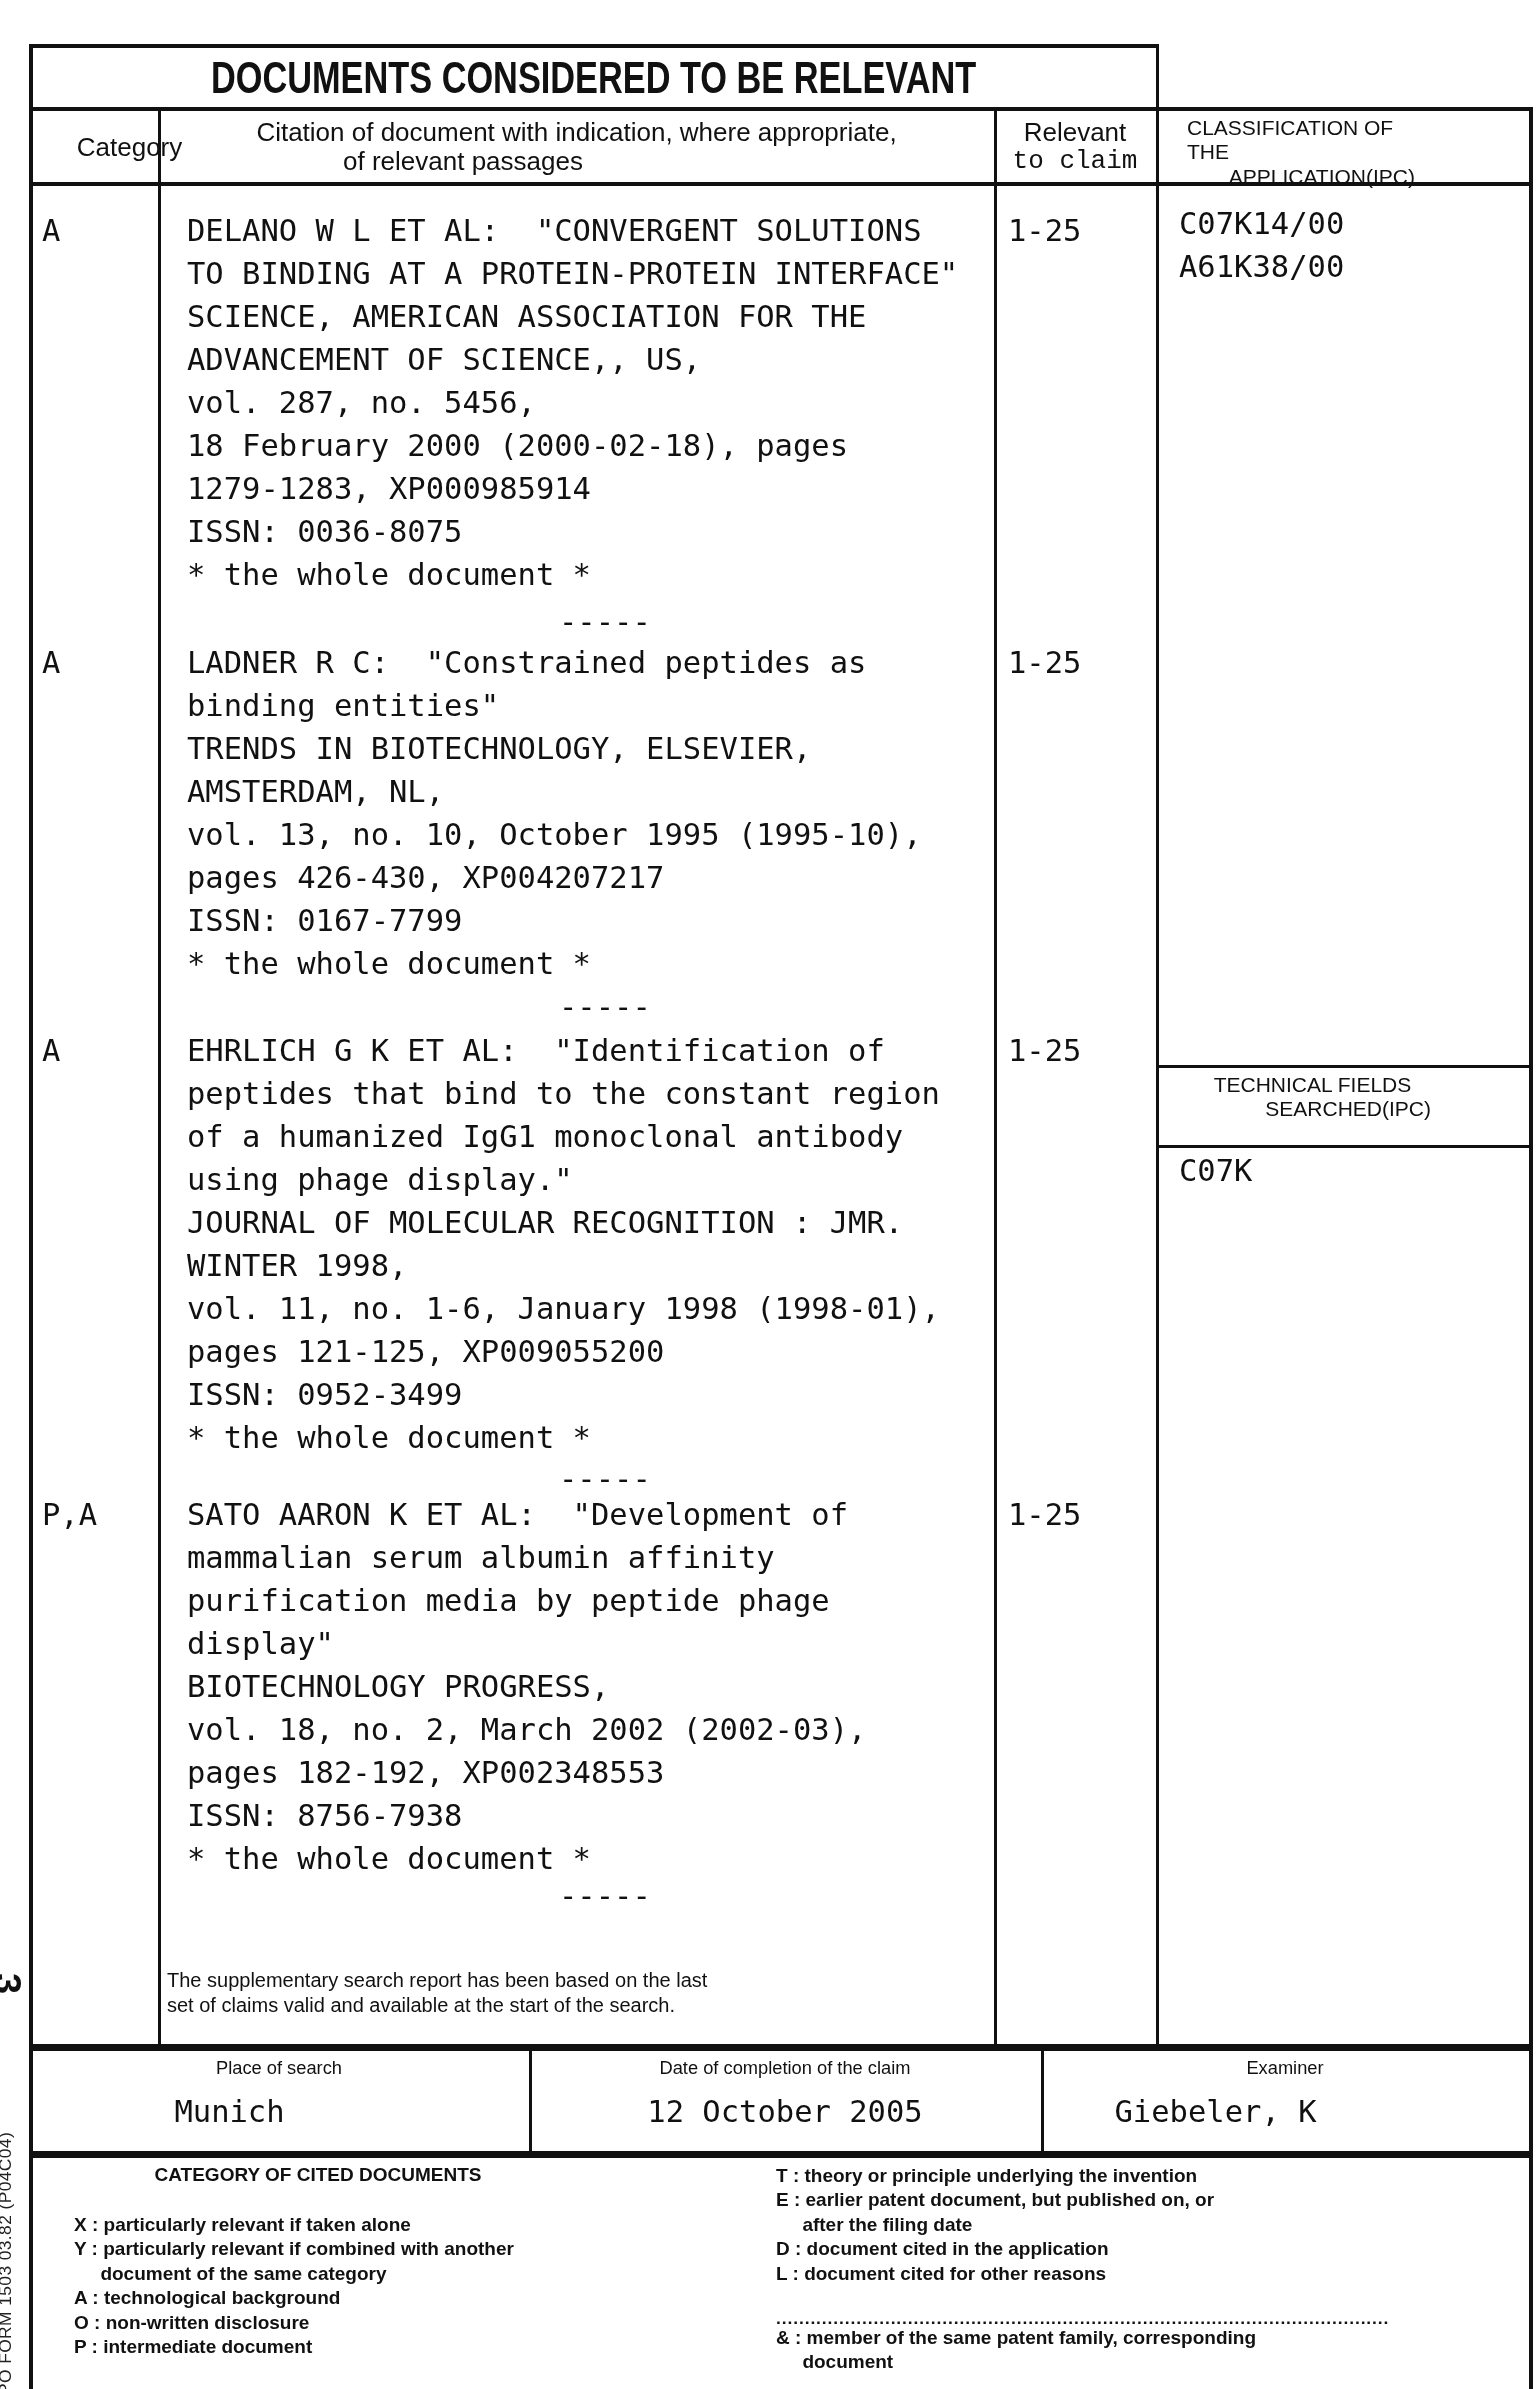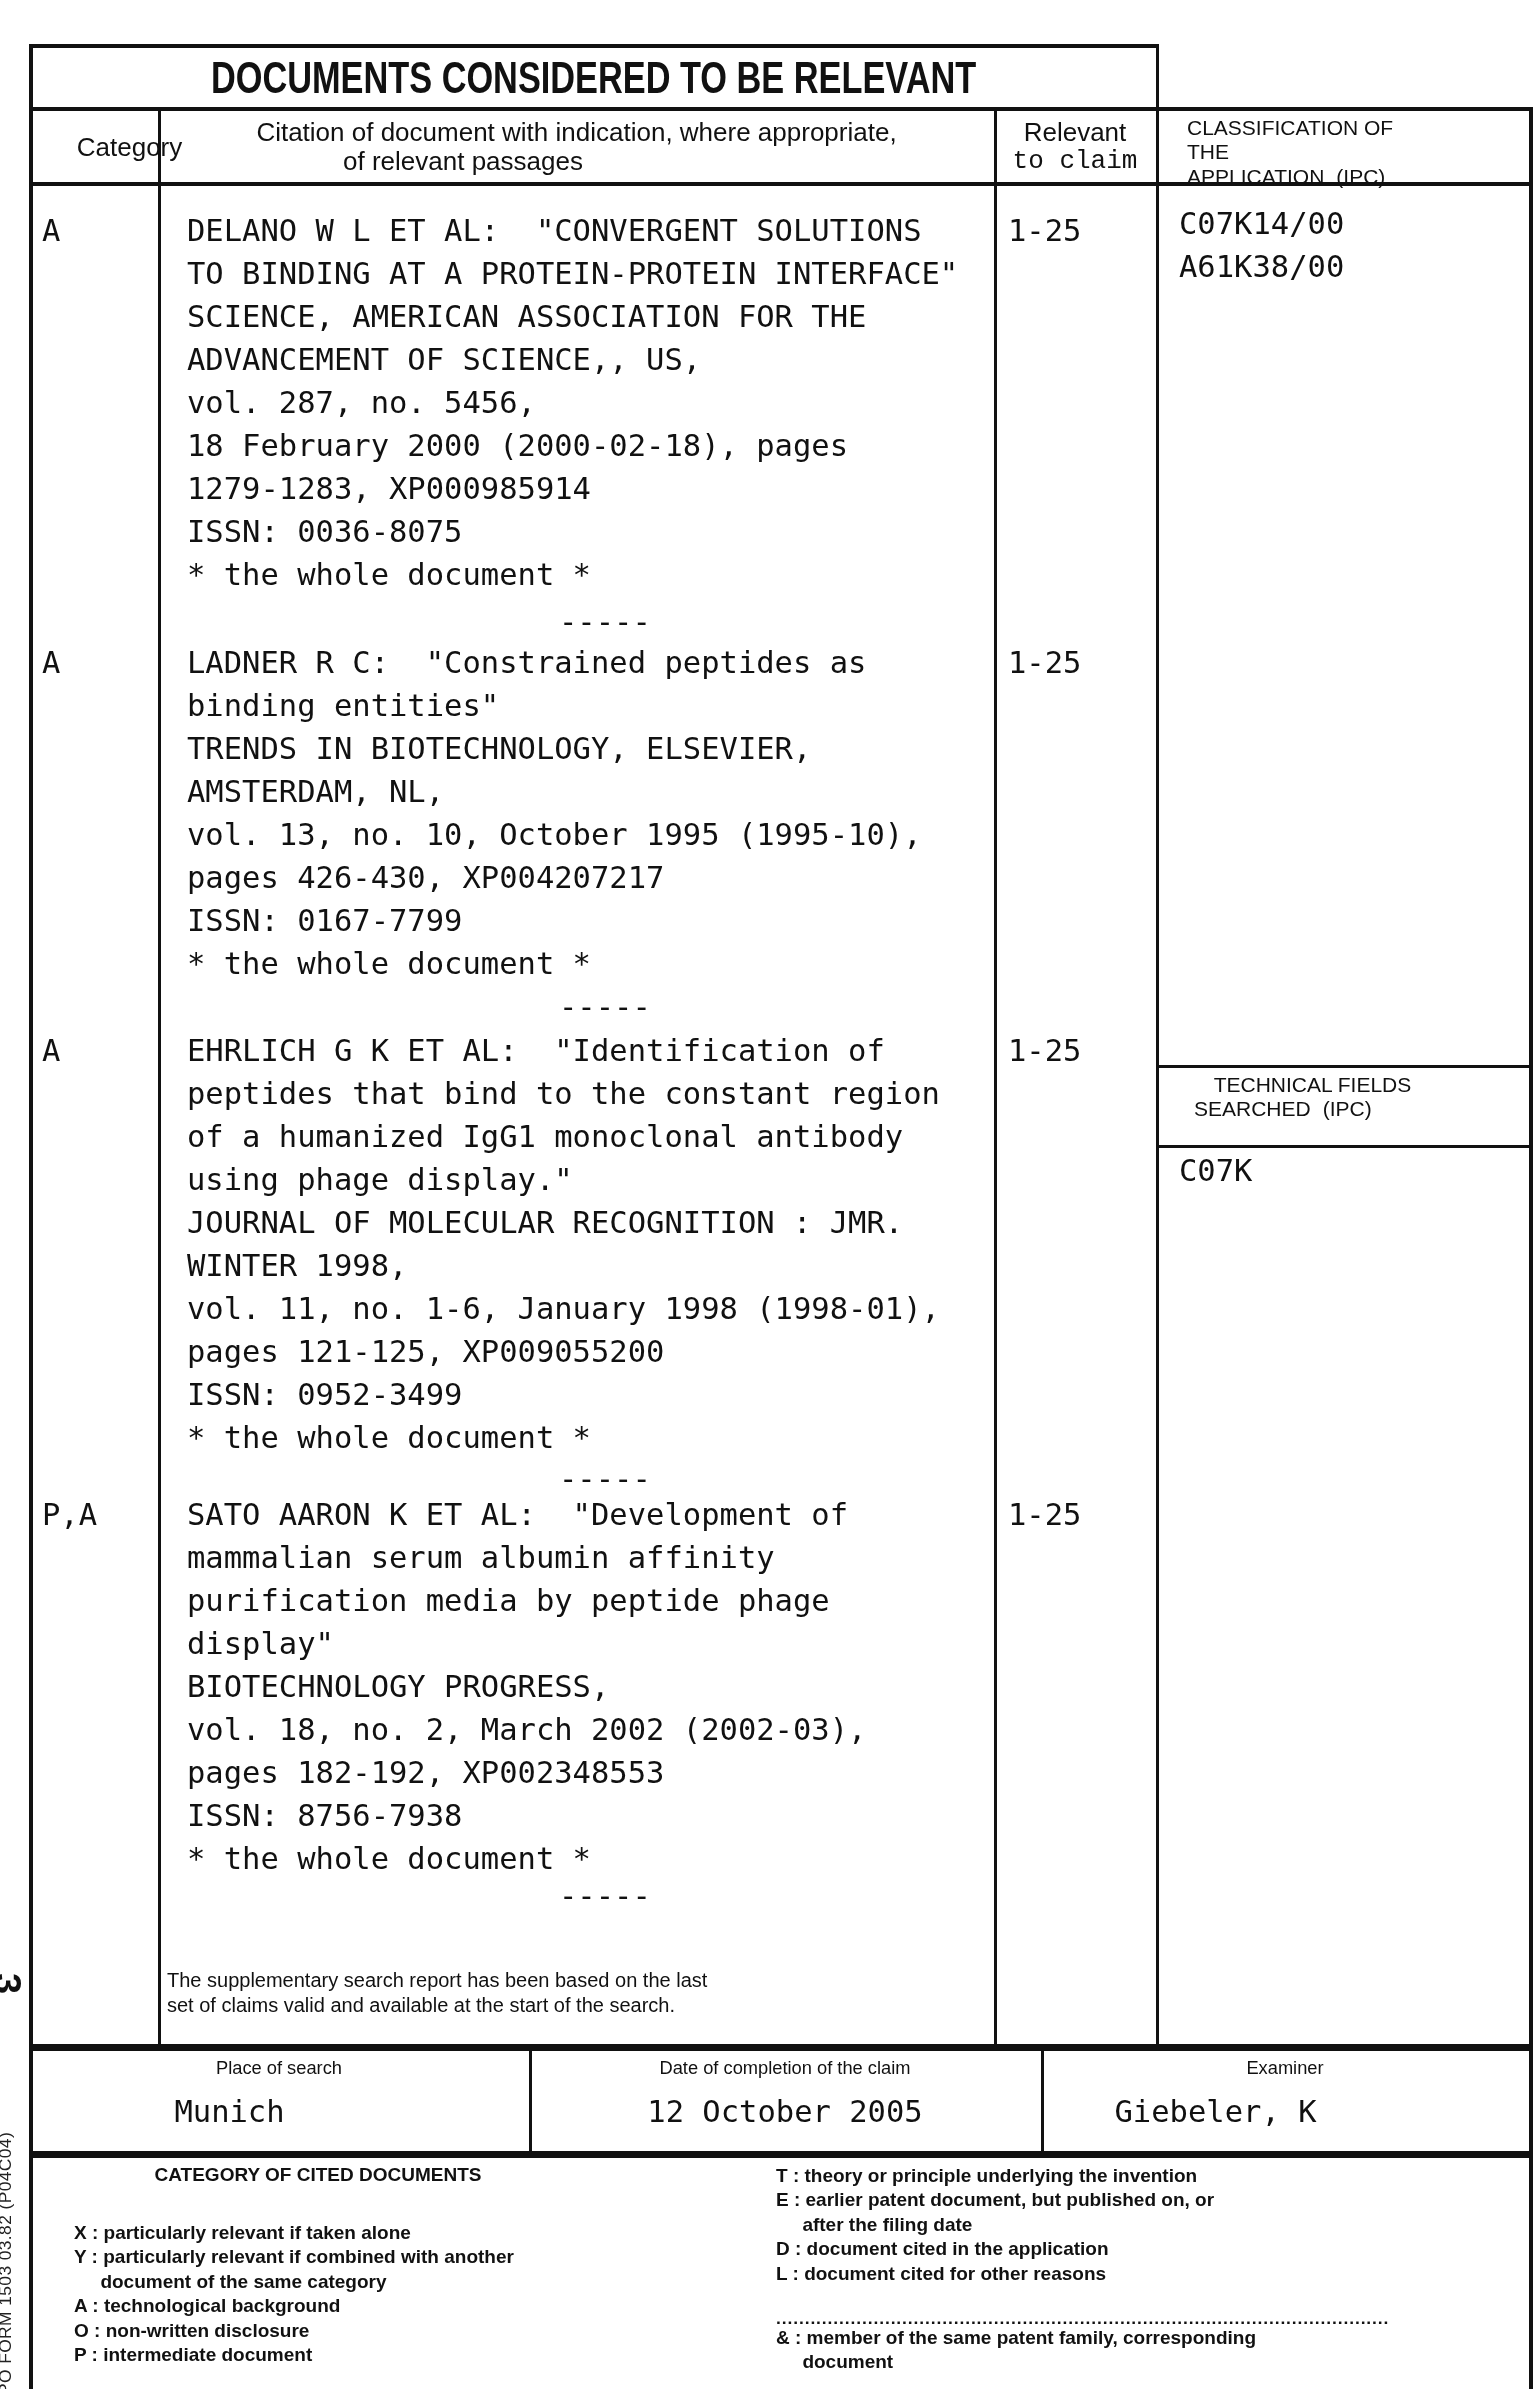--- a/index.html
+++ b/index.html
@@ -7,21 +7,21 @@
   .b{position:absolute;background:#111;}
   .abs{position:absolute;}
   .sans{font-family:"Liberation Sans",sans-serif;color:#111;}
   .mono{font-family:"DejaVu Sans Mono",monospace;color:#111;font-size:30.5px;line-height:43px;}
   .pre{white-space:pre;}
   .hdr{font-size:26px;line-height:30px;}
   .small-hdr{font-size:21px;line-height:24.4px;font-weight:normal;}
   .ctr{text-align:center;}
   .title-box{height:54px;display:flex;align-items:center;justify-content:center;}
   .title-text{font-weight:bold;font-size:44px;letter-spacing:0px;transform:scaleX(0.78);transform-origin:center center;white-space:nowrap;}
-  .flexsb{display:flex;justify-content:flex-start;gap:12px;}
+  .flexsb{display:flex;justify-content:flex-end;}
   .legend{font-size:19px;line-height:24.4px;font-weight:bold;}
   .note{font-size:20px;line-height:25px;}
   .flabel{font-size:18.3px;line-height:21px;}
   .dots{overflow:hidden;height:21px;font-size:17.4px;letter-spacing:0.9px;font-weight:bold;}
   .rot-ccw{transform:rotate(-90deg);transform-origin:0 0;white-space:nowrap;}
   .rot-cw{transform:rotate(90deg);transform-origin:0 0;white-space:nowrap;}
 </style>
 </head>
 <body>
 
@@ -127,21 +127,21 @@
 set of claims valid and available at the start of the search.</div>
 
   <div class="abs sans flabel ctr" style="left:29px;top:2057px;width:500px;">Place of search</div>
   <div class="abs sans flabel ctr" style="left:529px;top:2057px;width:512px;">Date of completion of the claim</div>
   <div class="abs sans flabel ctr" style="left:1041px;top:2057px;width:488px;">Examiner</div>
   <div class="abs mono ctr" style="left:29px;top:2090px;width:401px;">Munich</div>
   <div class="abs mono ctr" style="left:529px;top:2090px;width:512px;">12 October 2005</div>
   <div class="abs mono ctr" style="left:1041px;top:2090px;width:349px;">Giebeler, K</div>
 
   <div class="abs sans legend ctr" style="left:74px;top:2163px;width:488px;">CATEGORY OF CITED DOCUMENTS</div>
-  <div class="abs sans legend pre" style="left:74px;top:2213px;margin-top:8px;">X : particularly relevant if taken alone
+  <div class="abs sans legend pre" style="left:74px;top:2213px;">X : particularly relevant if taken alone
 Y : particularly relevant if combined with another
      document of the same category
 A : technological background
 O : non-written disclosure
 P : intermediate document</div>
   <div class="abs sans legend pre" style="left:776px;top:2164px;">T : theory or principle underlying the invention
 E : earlier patent document, but published on, or
      after the filing date
 D : document cited in the application
 L : document cited for other reasons</div>

